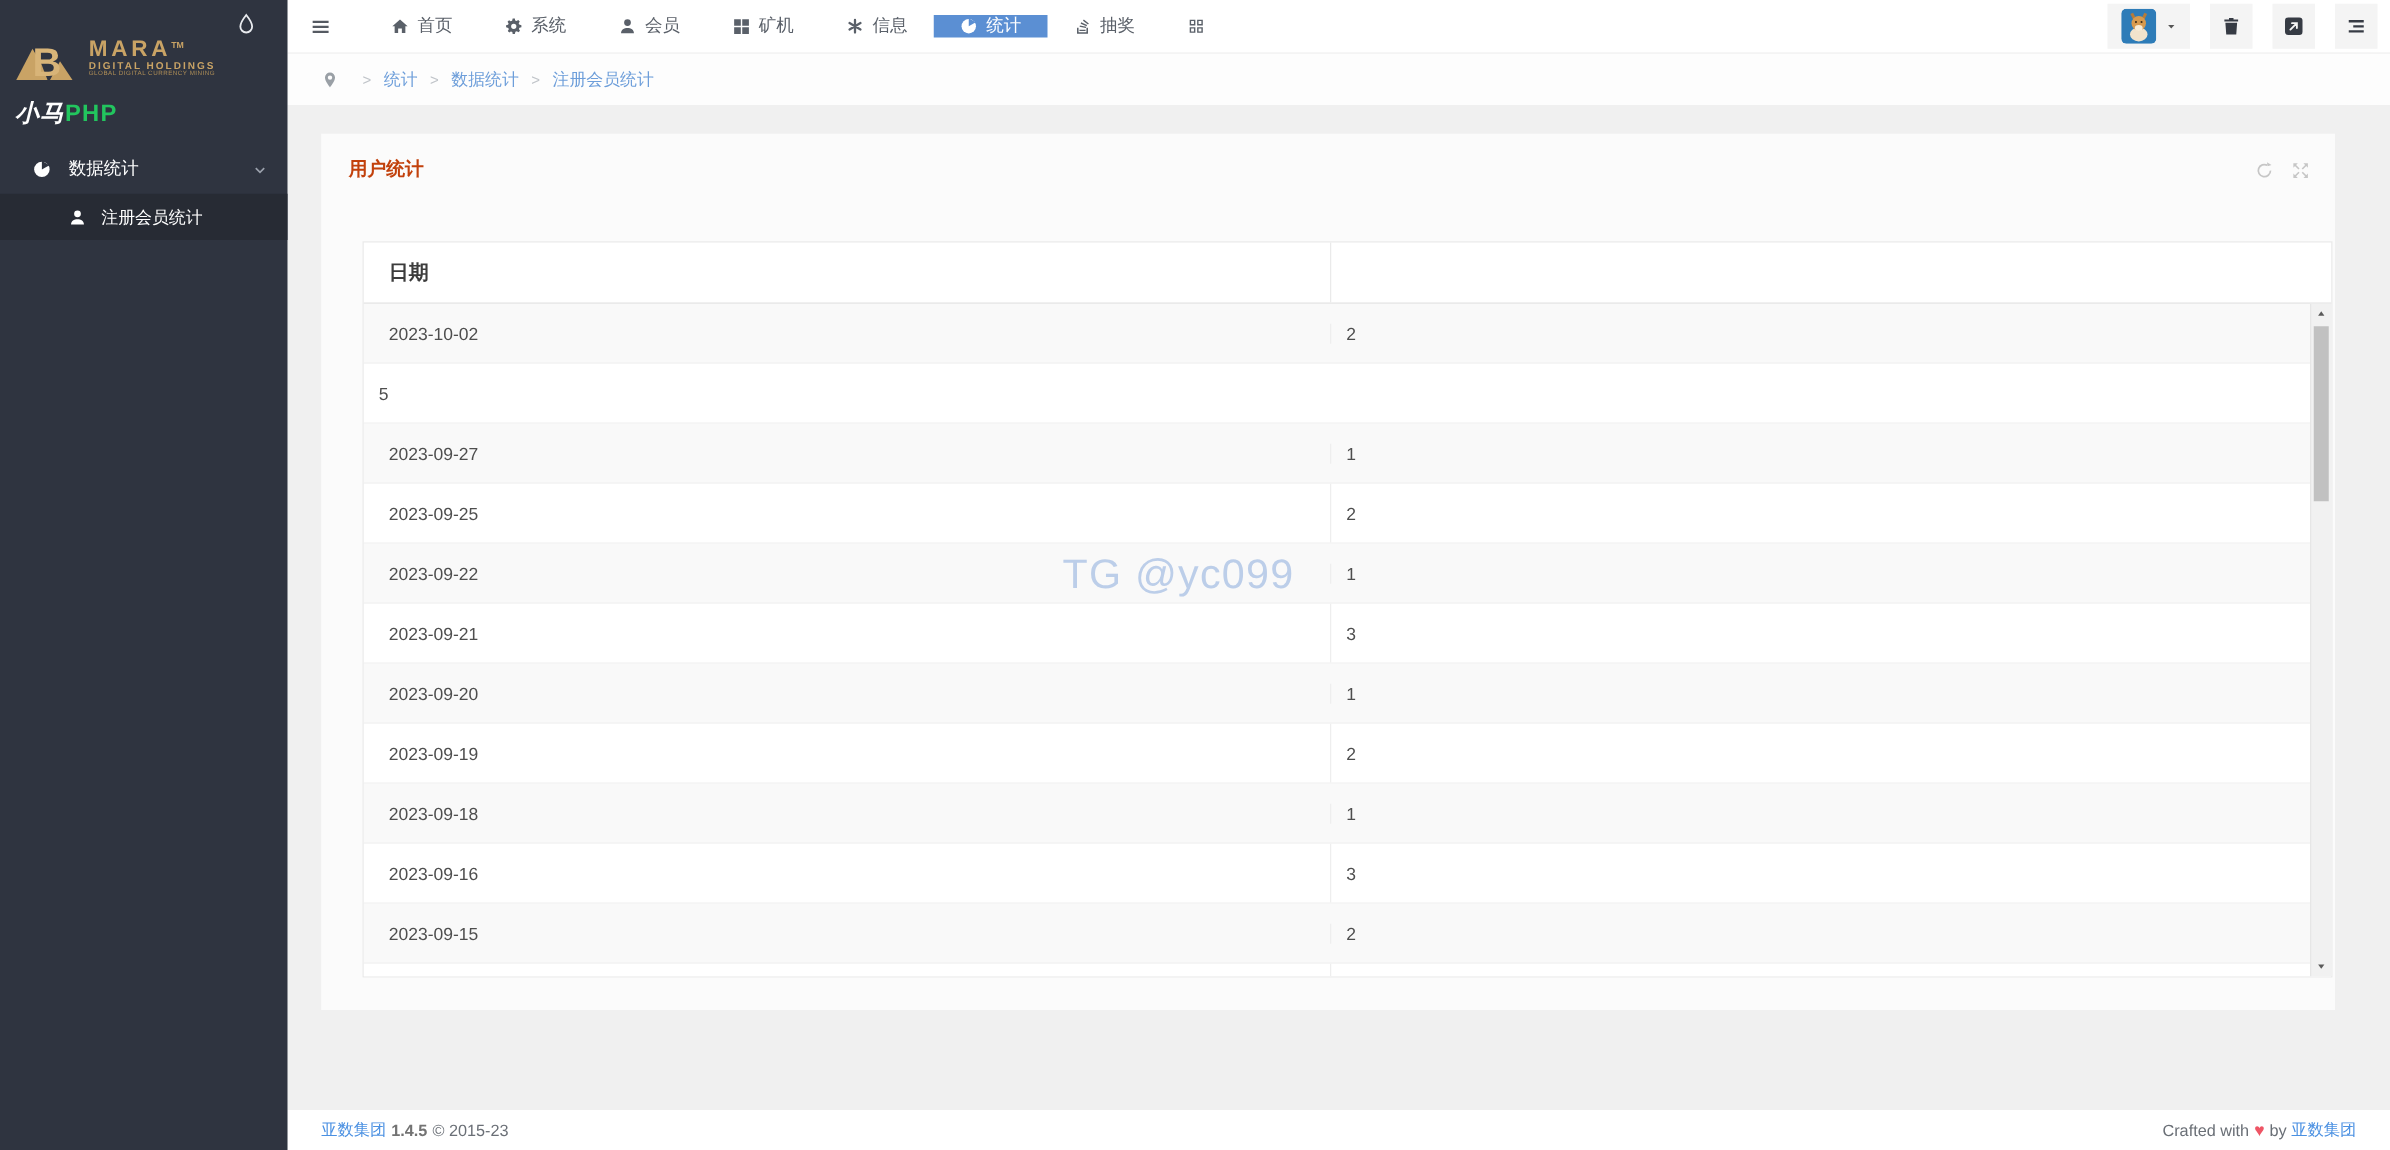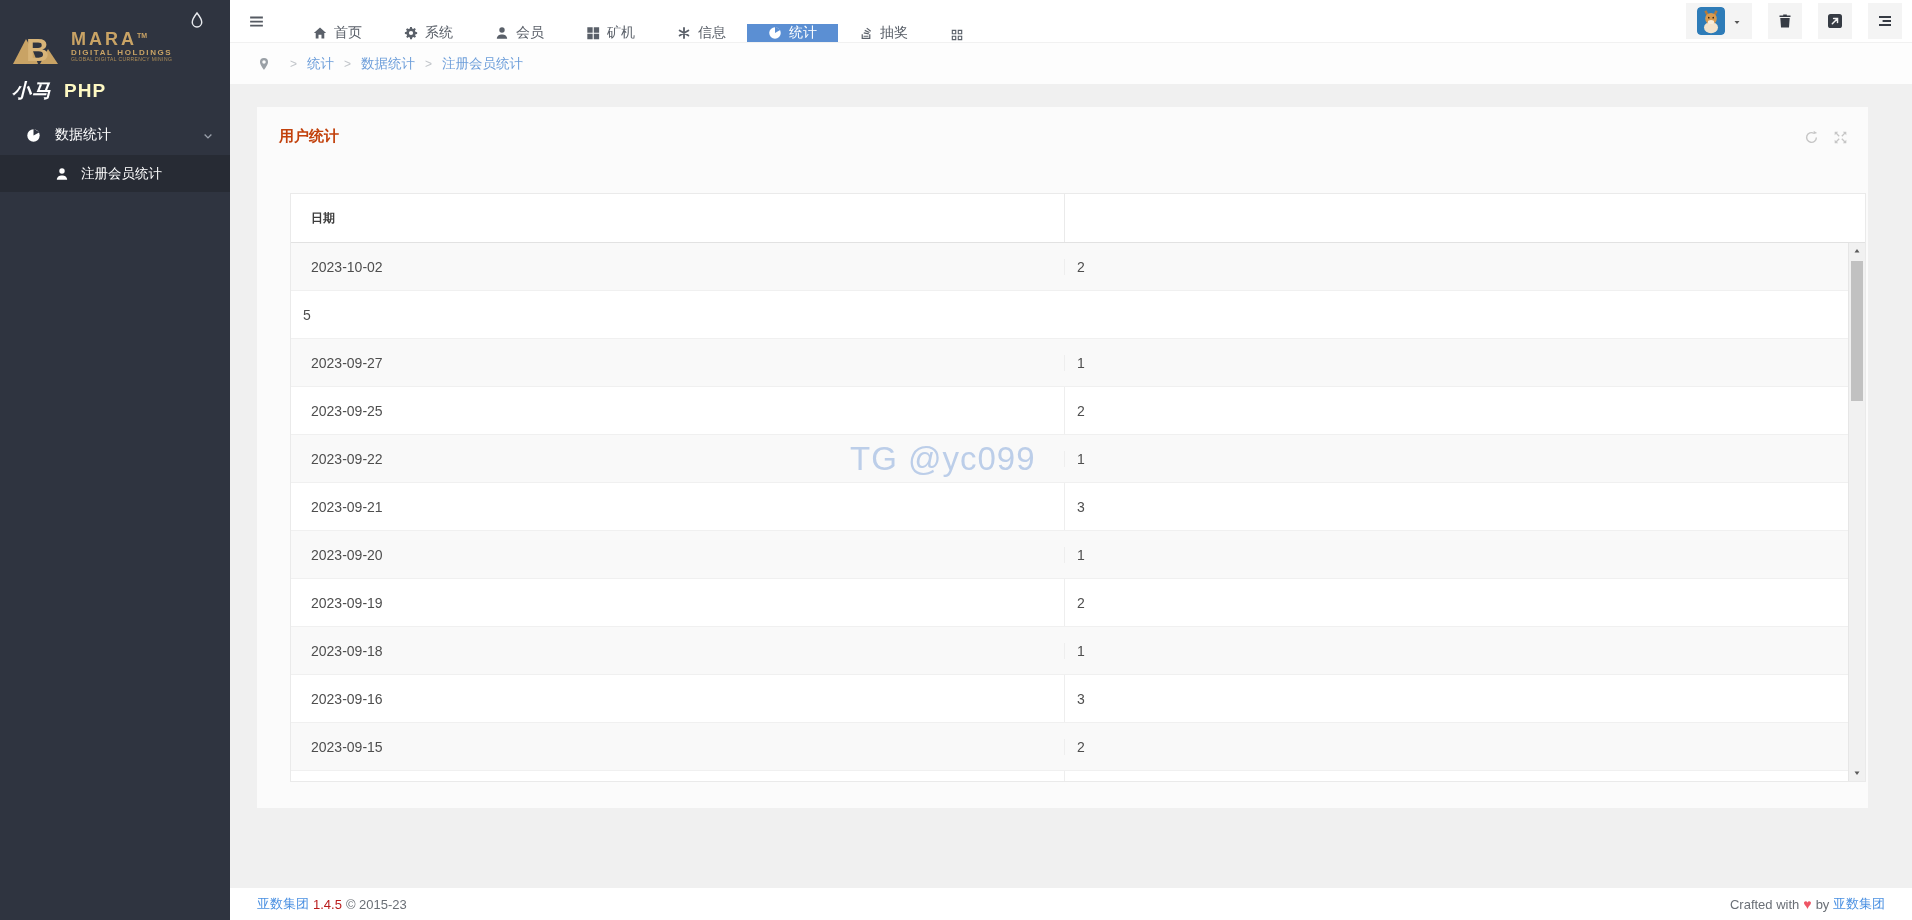--- a/index.html
+++ b/index.html
@@ -14,36 +14,36 @@
   .drop-btn .ic { width:18px; height:18px; }
   .logo-row { position:absolute; left:12px; top:26px; display:flex; align-items:center; gap:7px; }
   .logo-emblem { width:52px; height:40px; }
   .logo-text { color:#c9a365; line-height:1.05; }
   .logo-brand { font-size:18px; font-weight:bold; letter-spacing:3px; }
   .logo-tm { font-size:7px; vertical-align:super; letter-spacing:0; }
   .logo-line1 { font-size:8px; letter-spacing:1.6px; font-weight:bold; }
   .logo-line2 { font-size:5px; letter-spacing:0.4px; color:#b08f57; }
   .sub-brand { position:absolute; left:12px; top:78px; font-size:19px; font-weight:bold; letter-spacing:1px; }
   .sub-brand .white { color:#fff; font-family:"DejaVu Serif", serif; font-style:italic; }
-  .sub-brand .orange { color:#fef9c3;margin-left:12px; }
+  .sub-brand .orange { color:#22c55e; }
 
   .menu-item { height:40px; display:flex; align-items:center; padding:0 16px 0 26px; color:#fff; font-size:14px; cursor:pointer; --icon-bg:#2f3440; }
   .menu-item .ic { width:15px; height:15px; margin-right:14px; }
   .menu-item .chev { margin-left:auto; color:#9aa0ab; }
   .menu-item .chev .ic { width:12px; height:12px; margin:0; }
   .submenu { background:#272b34; }
   .submenu-item { height:37px; display:flex; align-items:center; padding-left:55px; font-size:13.5px; color:#7d838e; cursor:pointer; }
   .submenu-item .ic { width:14px; height:14px; margin-right:12px; }
   .submenu-item.active { color:#ffffff; }
 
   
   .topbar { position:absolute; left:230px; top:0; right:0; height:42px; background:#fff; display:flex; align-items:stretch; }
   .hamburger { width:52px; display:flex; align-items:center; justify-content:center; color:#555a62; cursor:pointer; }
   .hamburger .ic { width:17px; height:17px; }
-  .nav-items { display:flex; align-items:flex-end; margin-left:10px; }
+  .nav-items { display:flex; align-items:center; margin-left:10px; }
   .nav-item { display:flex; align-items:center; gap:7px; padding:0 21px; font-size:14px; color:#5a6069; cursor:pointer; --icon-bg:#ffffff; }
   .nav-item.active { background:#5b8fd3; color:#fff; --icon-bg:#5b8fd3; }
   .nav-right { margin-left:auto; display:flex; align-items:center; gap:16px; padding-right:10px; }
   .nav-btn { height:36px; background:#f4f4f4; display:flex; align-items:center; justify-content:center; cursor:pointer; color:#363b44; }
   .nav-btn.square { width:34px; }
   .nav-btn .ic { width:16px; height:16px; }
   .avatar-btn { width:66px; gap:7px; }
   .avatar-img { width:28px; height:28px; border-radius:4px; }
   .avatar-btn .caret { color:#555; }
   .avatar-btn .caret .ic { width:10px; height:10px; }
@@ -55,21 +55,21 @@
   .bc-link { color:#6d9eda; text-decoration:none; cursor:pointer; }
 
   
   .content { position:absolute; left:230px; top:84px; right:0; bottom:32px; background:#f0f0f0; overflow:hidden; }
   .card { position:absolute; left:27px; top:23px; width:1611px; height:701px; background:#fbfbfb; }
   .card-title { position:absolute; left:22px; top:0; height:57px; line-height:57px; font-size:15px; font-weight:bold; color:#c2410c; }
   .card-tools { position:absolute; right:20px; top:21px; display:flex; gap:14px; color:#c6c6c6; }
   .card-tools .ic { width:15px; height:15px; }
 
   .table-wrap { position:absolute; left:33px; top:86px; width:1576px; height:589px; background:#fff; border:1px solid #eaeaea; }
-  .t-header { display:flex; height:49px; border-bottom:1px solid #e2e2e2; font-weight:bold; font-size:12px; color:#3c3c3c; }
+  .t-header { display:flex; height:49px; border-bottom:1px solid #e2e2e2; font-weight:bold; font-size:16px; color:#3c3c3c; }
   .t-cell { display:flex; align-items:center; }
   .t-date { width:774px; padding-left:20px; border-right:1px solid #eaeaea; }
   .t-count { flex:1; padding-left:12px; }
   .t-body { position:absolute; left:0; top:49px; right:0; bottom:0; overflow:hidden; }
   .t-row { display:flex; height:48px; border-bottom:1px solid #f0f0f0; font-size:14px; color:#4e4e4e; background:#fff; }
   .t-row.stripe { background:#f9f9f9;align-items:center; }
   .t-row .t-date { border-right:1px solid #eeeeee; }
   .t-row.partial { height:12px; border-bottom:none; }
 
   .scrollbar { position:absolute; right:0; top:49px; bottom:0; width:17px; background:#f1f1f1; border-left:1px solid #e6e6e6; }
@@ -77,21 +77,21 @@
   .sb-arrow.up { top:0; }
   .sb-arrow.down { bottom:0; }
   .sb-arrow .ic { width:8px; height:8px; }
   .sb-thumb { position:absolute; left:2px; width:12px; top:18px; height:140px; background:#c1c1c1; cursor:pointer; }
 
   .watermark { position:absolute; left:593px; top:333px; font-size:33px; color:rgba(114,153,212,0.45); letter-spacing:1px; white-space:nowrap; pointer-events:none; }
 
   
   .footer { position:absolute; left:230px; right:0; bottom:0; height:32px; background:#fff; display:flex; align-items:center; justify-content:space-between; padding:0 27px; font-size:13px; color:#6a6f76; }
   .footer a, .f-link { color:#4a90e2; text-decoration:none; cursor:pointer; }
-  .f-ver { color:#b91c1c; font-weight:normal; margin:0 4px 0 4px; }
+  .f-ver { color:#737373; font-weight:bold; margin:0 4px 0 4px; }
   .f-heart { color:#ee5565; margin:0 4px; font-size:14px; }
   .f-left span, .f-right span { vertical-align:middle; }
 </style>
 </head>
 <body>
 
 <div class="sidebar">
   <div class="logo-area">
     <div class="drop-btn">
       <svg class="ic" viewBox="0 0 16 16" fill="none" stroke="currentColor" stroke-width="1.3">

